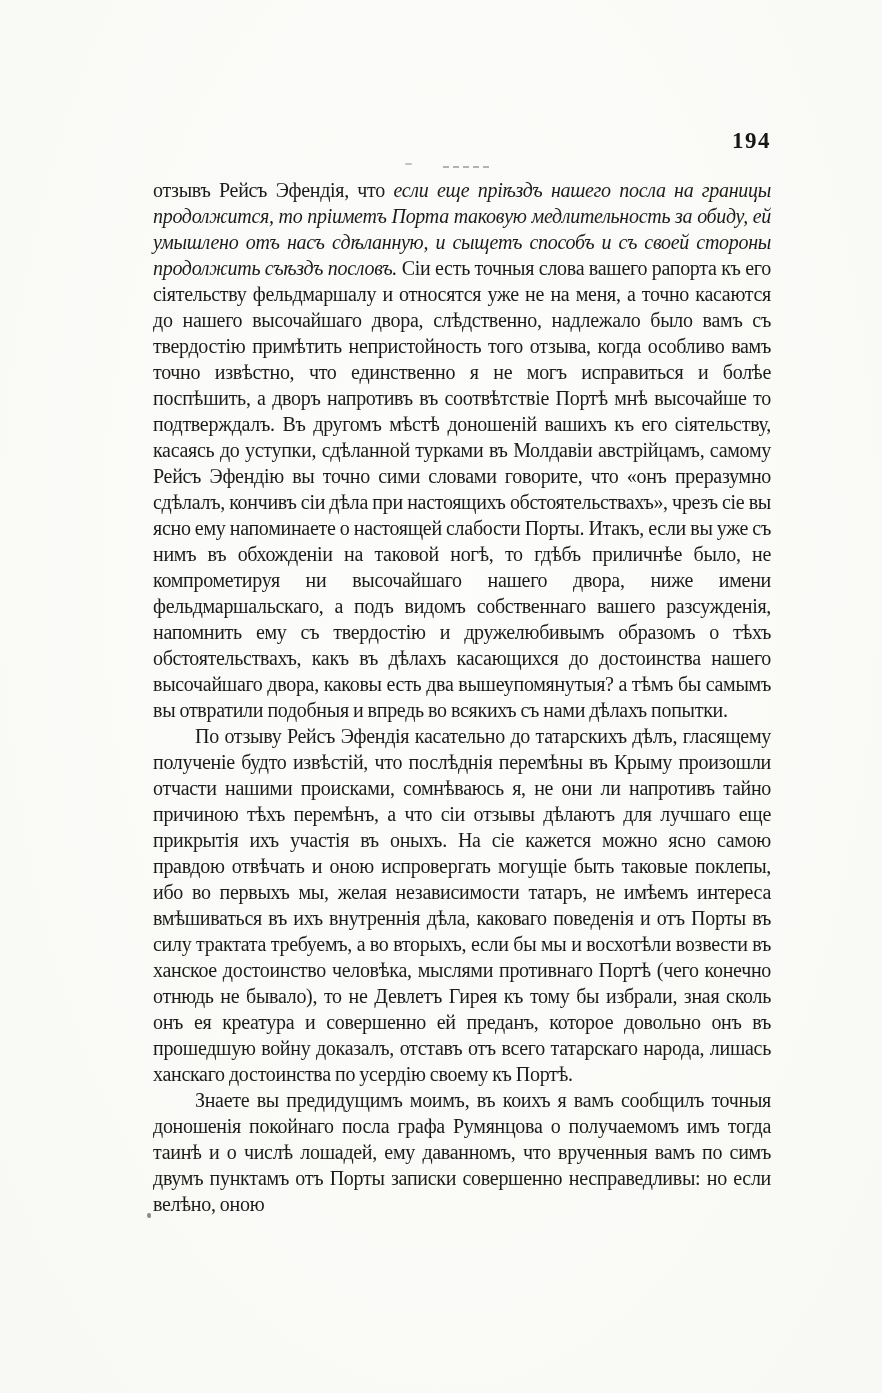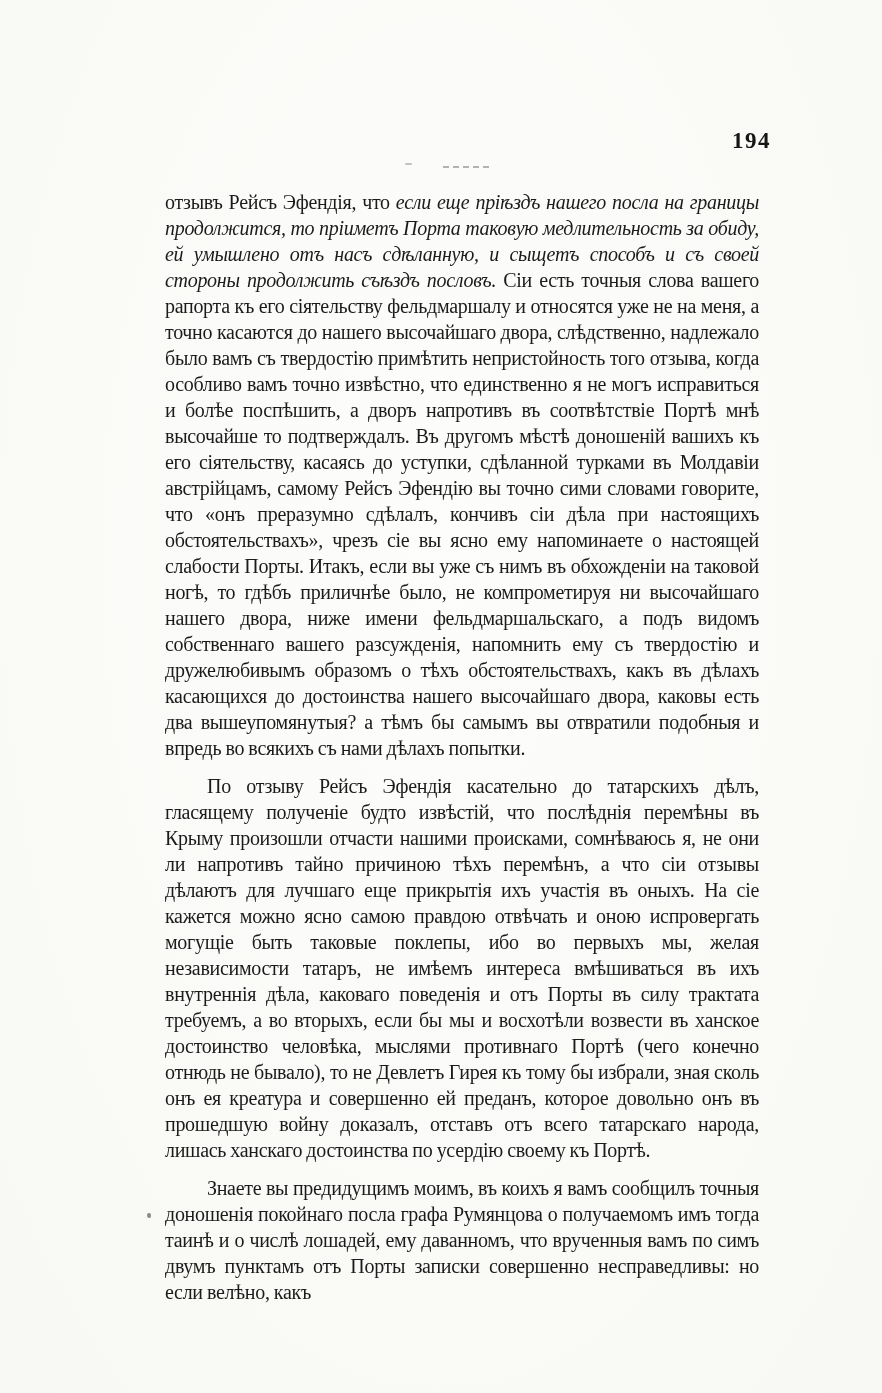--- a/index.html
+++ b/index.html
@@ -58,21 +58,21 @@
     width: 618px;
     font-family: "Liberation Serif", "DejaVu Serif", serif;
     font-size: 20px;
     line-height: 26px;
     letter-spacing: -0.3px;
     word-spacing: -0.5px;
     color: #1b1b1b;
     text-align: justify;
   }
   .para {
-    margin: 12px;
+    margin: 0;
     text-align: justify;
   }
   .para.indent {
     text-indent: 42px;
   }
   .run-italic {
     font-style: italic;
     font-weight: 500;
   }
   .ink-dot {
@@ -95,19 +95,19 @@
 
   <div class="pn-smudge"></div>
   <div class="pn-smudge-left"></div>
 
   <div class="text-block">
 
     <p class="para"><span class="run-regular">отзывъ Рейсъ Эфендія, что </span><span class="run-italic">если еще пріѣздъ нашего посла на границы продолжится, то пріиметъ Порта таковую медлительность за обиду, ей умышлено отъ насъ сдѣланную, и сыщетъ способъ и съ своей стороны продолжить съѣздъ пословъ.</span><span class="run-regular"> Сіи есть точныя слова вашего рапорта къ его сіятельству фельдмаршалу и относятся уже не на меня, а точно касаются до нашего высочайшаго двора, слѣдственно, надлежало было вамъ съ твердостію примѣтить непристойность того отзыва, когда особливо вамъ точно извѣстно, что единственно я не могъ исправиться и болѣе поспѣшить, а дворъ напротивъ въ соотвѣтствіе Портѣ мнѣ высочайше то подтверждалъ. Въ другомъ мѣстѣ доношеній вашихъ къ его сіятельству, касаясь до уступки, сдѣланной турками въ Молдавіи австрійцамъ, самому Рейсъ Эфендію вы точно сими словами говорите, что «онъ преразумно сдѣлалъ, кончивъ сіи дѣла при настоящихъ обстоятельствахъ», чрезъ сіе вы ясно ему напоминаете о настоящей слабости Порты. Итакъ, если вы уже съ нимъ въ обхожденіи на таковой ногѣ, то гдѣбъ приличнѣе было, не компрометируя ни высочайшаго нашего двора, ниже имени фельдмаршальскаго, а подъ видомъ собственнаго вашего разсужденія, напомнить ему съ твердостію и дружелюбивымъ образомъ о тѣхъ обстоятельствахъ, какъ въ дѣлахъ касающихся до достоинства нашего высочайшаго двора, каковы есть два вышеупомянутыя? а тѣмъ бы самымъ вы отвратили подобныя и впредь во всякихъ съ нами дѣлахъ попытки.</span></p>
 
     <p class="para indent"><span class="run-regular">По отзыву Рейсъ Эфендія касательно до татарскихъ дѣлъ, гласящему полученіе будто извѣстій, что послѣднія перемѣны въ Крыму произошли отчасти нашими происками, сомнѣваюсь я, не они ли напротивъ тайно причиною тѣхъ перемѣнъ, а что сіи отзывы дѣлаютъ для лучшаго еще прикрытія ихъ участія въ оныхъ. На сіе кажется можно ясно самою правдою отвѣчать и оною испровергать могущіе быть таковые поклепы, ибо во первыхъ мы, желая независимости татаръ, не имѣемъ интереса вмѣшиваться въ ихъ внутреннія дѣла, каковаго поведенія и отъ Порты въ силу трактата требуемъ, а во вторыхъ, если бы мы и восхотѣли возвести въ ханское достоинство человѣка, мыслями противнаго Портѣ (чего конечно отнюдь не бывало), то не Девлетъ Гирея къ тому бы избрали, зная сколь онъ ея креатура и совершенно ей преданъ, которое довольно онъ въ прошедшую войну доказалъ, отставъ отъ всего татарскаго народа, лишась ханскаго достоинства по усердію своему къ Портѣ.</span></p>
 
-    <p class="para indent"><span class="run-regular">Знаете вы предидущимъ моимъ, въ коихъ я вамъ сообщилъ точныя доношенія покойнаго посла графа Румянцова о получаемомъ имъ тогда таинѣ и о числѣ лошадей, ему даванномъ, что врученныя вамъ по симъ двумъ пунктамъ отъ Порты записки совершенно несправедливы: но если велѣно, какъ</span></p>
+    <p class="para indent"><span class="run-regular">Знаете вы предидущимъ моимъ, въ коихъ я вамъ сообщилъ точныя доношенія покойнаго посла графа Румянцова о получаемомъ имъ тогда таинѣ и о числѣ лошадей, ему даванномъ, что врученныя вамъ по симъ двумъ пунктамъ отъ Порты записки совершенно несправедливы: но если велѣно, оною</span></p>
 
   </div>
 
   <div class="ink-dot"></div>
 
 </div>
 
 </body></html>

